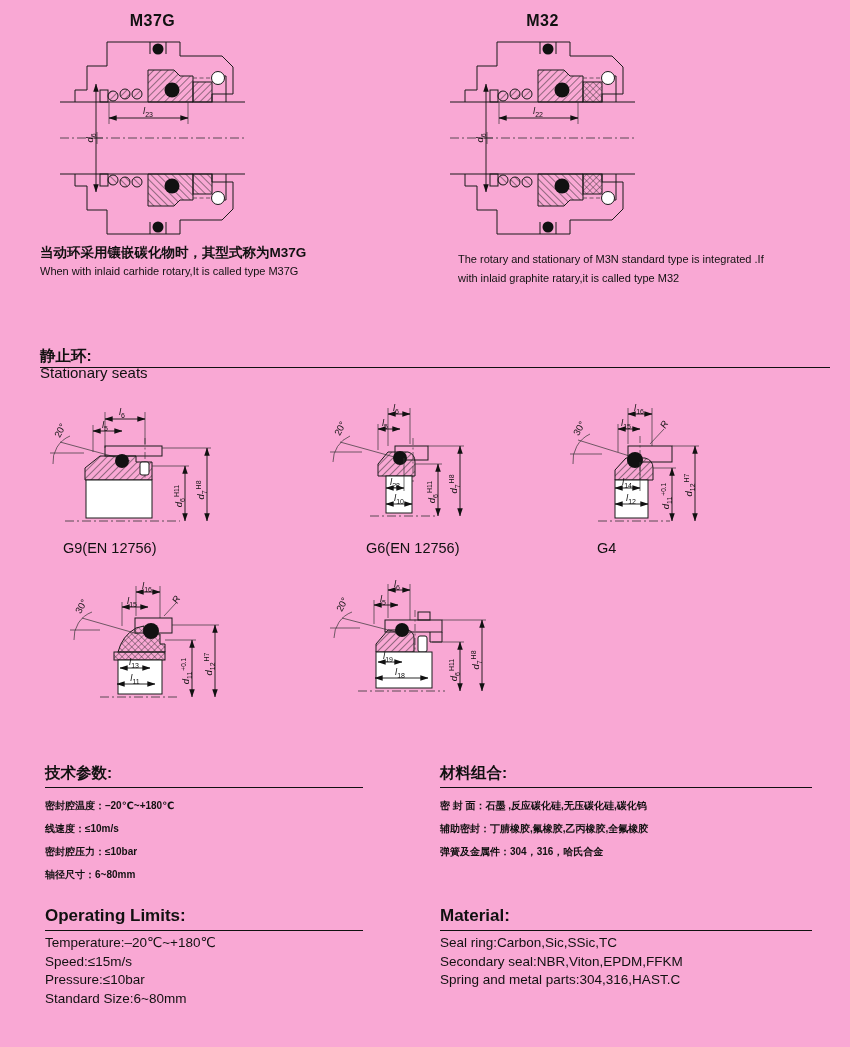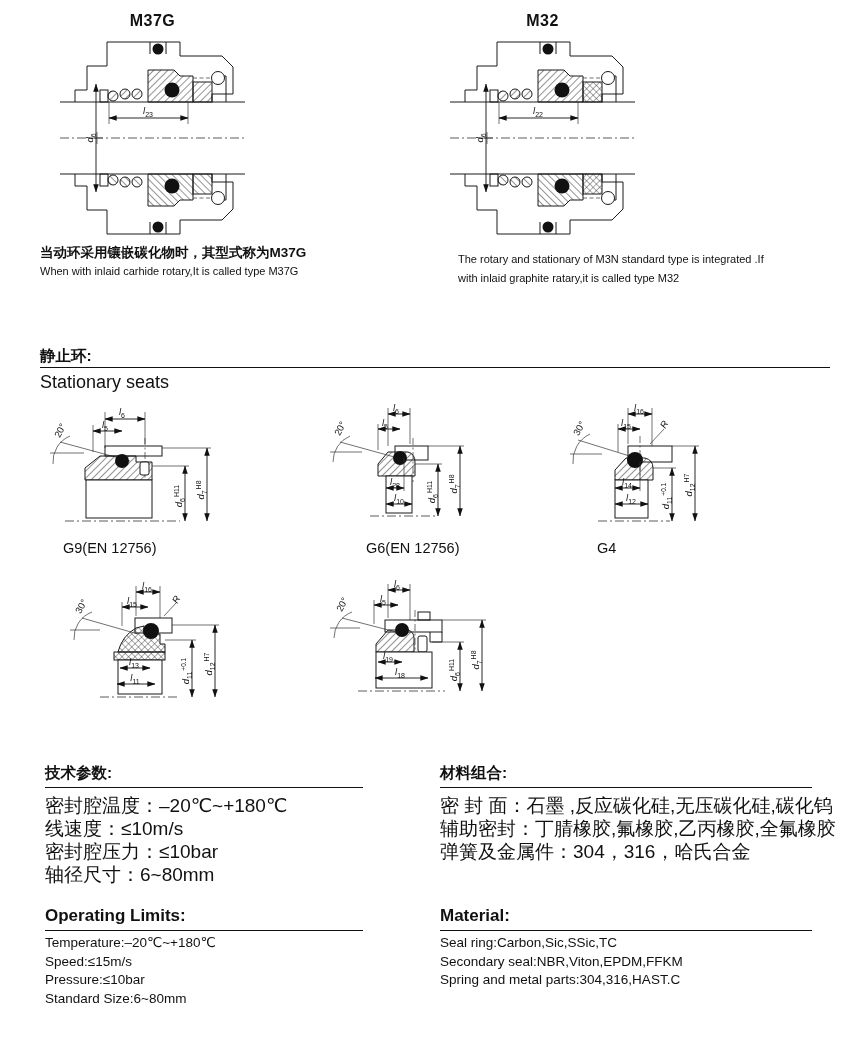--- a/index.html
+++ b/index.html
@@ -1,26 +1,26 @@
 <!DOCTYPE html>
 <html><head>
 <meta charset="utf-8">
 <style>
   html,body{margin:0;padding:0;background:#e8e8e8}
-  .page{position:relative;width:850px;height:1047px;background:#ffffff;overflow:hidden;
+  .page{position:relative;width:850px;height:1047px;background:#f9a8d4;overflow:hidden;
         font-family:"Liberation Sans","DejaVu Sans",sans-serif;color:#111}
   .abs{position:absolute}
   .diag-title{position:absolute;font-size:16px;font-weight:bold;text-align:center;letter-spacing:.5px}
   .cap-zh{position:absolute;font-size:13.5px;font-weight:600;white-space:nowrap}
   .cap-en{position:absolute;font-size:11px;font-weight:400;white-space:nowrap}
   .note-zh{position:absolute;font-size:13.5px;font-weight:600;line-height:19px;width:200px}
   .h-zh{position:absolute;font-size:15.5px;font-weight:bold}
   .h-en{position:absolute;font-size:17px;font-weight:bold}
   .rule{position:absolute;border-top:1.6px solid #111;height:0}
-  .tlines-zh{position:absolute;font-size:19px;font-weight:400;line-height:23px;white-space:nowrap}
+  .tlines-zh{position:absolute;font-size:10px;font-weight:700;line-height:23px;white-space:nowrap}
   .tlines-en{position:absolute;font-size:13.5px;font-weight:400;line-height:18.5px;white-space:nowrap}
   .seat-label{position:absolute;font-size:14.5px;text-align:left;white-space:nowrap}
   svg{overflow:visible}
   svg text{font-family:"Liberation Sans","DejaVu Sans",sans-serif;fill:#111;font-size:9.5px}
   .ln{stroke:#1a1a1a;stroke-width:1;fill:none}
   .thin{stroke:#333;stroke-width:.7;fill:none}
   .dim{stroke:#111;stroke-width:.9;fill:none;marker-start:url(#ar);marker-end:url(#ar)}
   .cl{stroke:#333;stroke-width:.8;fill:none;stroke-dasharray:9,3,2,3}
   .clv{stroke:#333;stroke-width:.7;fill:none;stroke-dasharray:7,2.5,2,2.5}
   .hat{fill:url(#ph);stroke:#1a1a1a;stroke-width:1}
@@ -110,21 +110,21 @@
     <text transform="rotate(-90 33 102)" x="33" y="102" text-anchor="middle"><tspan font-style="italic">d</tspan><tspan font-size="7" dy="2.5">6</tspan></text>
   </svg>
 
   <div class="cap-en" style="left:458px;top:250px;line-height:18.5px">
     <div>The rotary and stationary of M3N standard type is integrated .If</div>
     <div>with inlaid graphite ratary,it is called type M32</div>
   </div>
 
   <div class="h-zh" style="left:40px;top:346px">静止环:</div>
   <div class="rule" style="left:40px;top:367px;width:790px"></div>
-  <div class="abs" style="left:40px;top:372px;font-size:18px">Stationary seats</div>
+  <div class="abs" style="left:40px;top:364px;font-size:15px">Stationary seats</div>
 
   <svg class="abs" style="left:50px;top:400px" width="170" height="140" viewBox="0 0 170 140">
     <path class="thin" d="M55,12 V48 M95,12 V44"></path>
     <line class="dim" x1="55" y1="19" x2="95" y2="19"></line>
     <text x="72" y="15" text-anchor="middle"><tspan font-style="italic">l</tspan><tspan font-size="7" dy="2.5">6</tspan></text>
     <path class="thin" d="M43,25 V52"></path>
     <line class="dim" x1="43" y1="31" x2="72" y2="31"></line>
     <text x="55" y="28" text-anchor="middle"><tspan font-style="italic">l</tspan><tspan font-size="7" dy="2.5">5</tspan></text>
     <path class="thin" d="M0,53 H34 M10,42 L80,61"></path>
     <path class="thin" d="M3,64 A28,28 0 0 1 20,36"></path>

